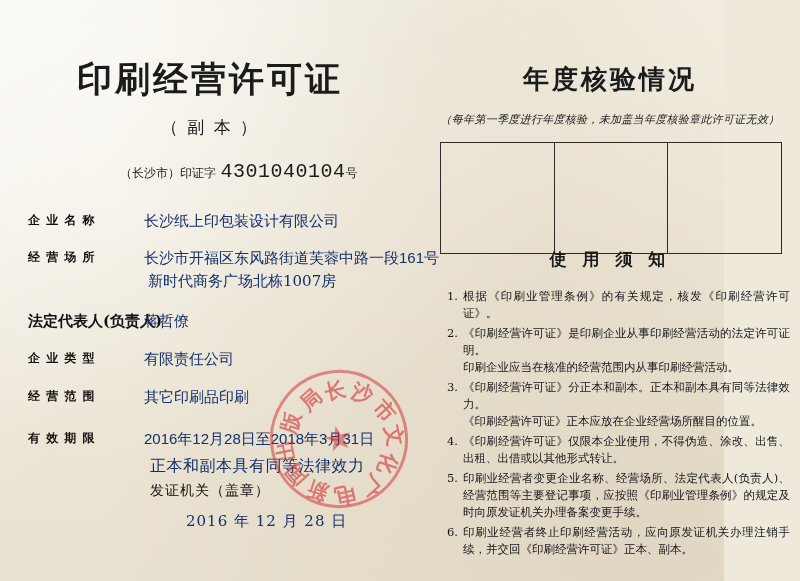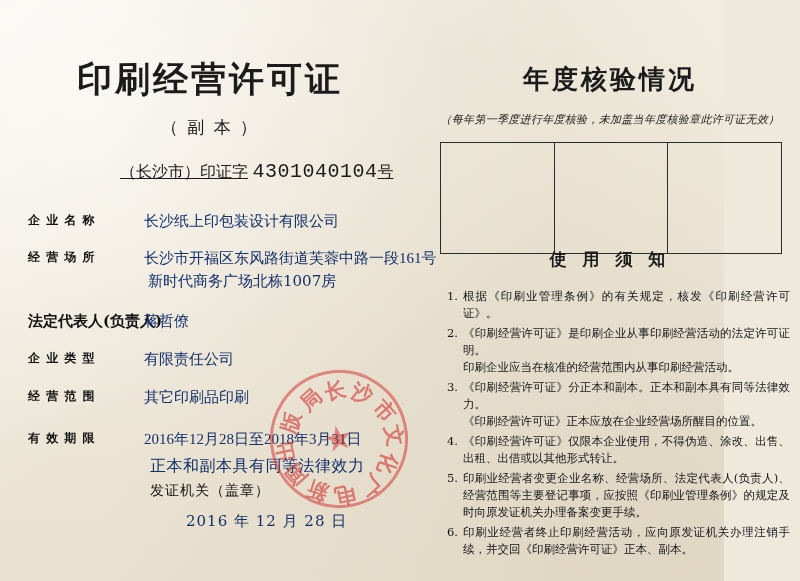--- a/index.html
+++ b/index.html
@@ -74,22 +74,21 @@
   .serial-line {
     position: absolute;
     left: 120px;
     top: 160px;
     font-family: "DejaVu Serif", "Liberation Serif", serif;
     font-size: 14px;
     color: #1b1b1b;
     white-space: nowrap;
   }
   .serial-line .paren {
-    font-size: 16px;
-    text-decoration: underline;
+    font-size: 12px;
   }
   .serial-line .code {
     font-size: 20px;
     letter-spacing: 0.5px;
     font-family: Liberation Mono, monospace;
   }
 
   .field {
     position: absolute;
     left: 28px;
@@ -105,21 +104,21 @@
     white-space: nowrap;
     letter-spacing: 1px;
     width: 112px;
     flex: 0 0 112px;
   }
   .field-label.narrow {
     letter-spacing: 0px;
     font-size: 15px;
   }
   .field-value {
-    font-family: Liberation Serif, serif;
+    font-family: Liberation Sans, sans-serif;
     font-size: 15px;
     color: #12306b;
     white-space: nowrap;
     padding-left: 4px;
   }
   .field-value.second-line {
     position: absolute;
     left: 144px;
     font-family: "DejaVu Serif", "Liberation Serif", serif;
     font-size: 15px;

